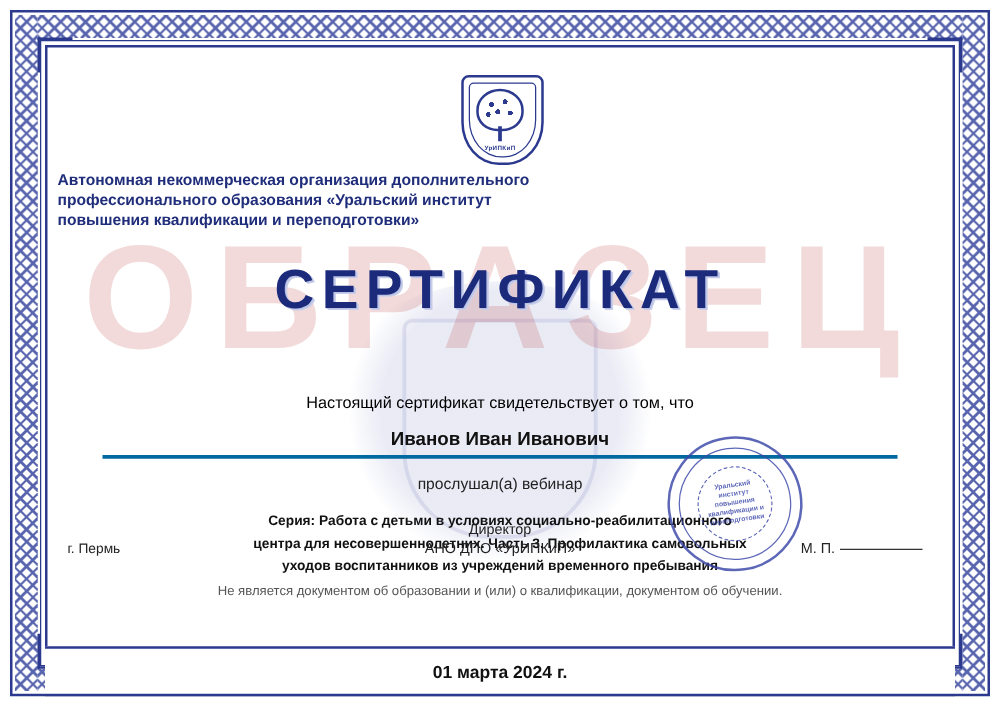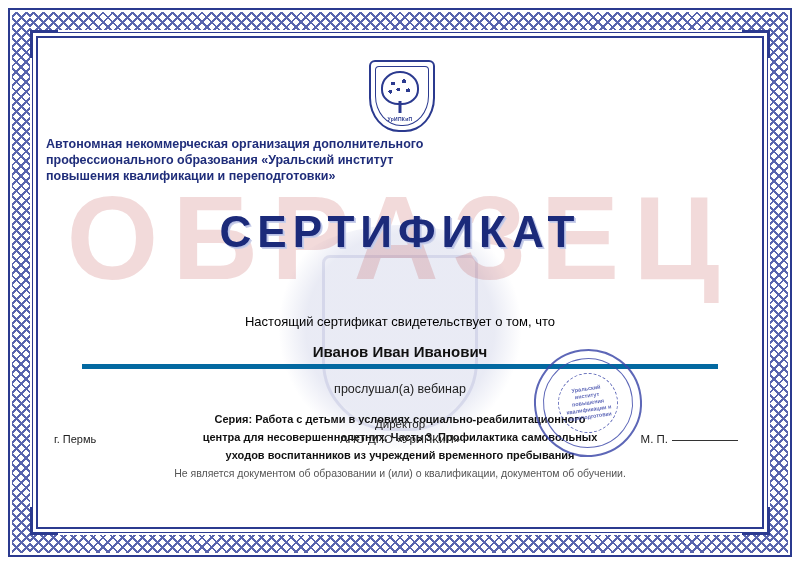--- a/index.html
+++ b/index.html
@@ -185,21 +185,21 @@
   .statement {
     text-align: center;
     font-size: 13px;
     color: #000000;
     margin-top: 60px;
   }
 
   .name-row {
     margin: 14px 36px 0 36px;
     text-align: center;
-    border-bottom: 5px solid #0369a1;
+    border-bottom: 3px solid #0369a1;
     padding-bottom: 3px;
   }
   .name-row .name {
     font-size: 15px;
     font-weight: bold;
     color: #111111;
   }
 
   .listened {
     text-align: center;
@@ -393,14 +393,17 @@
       </div>
 
       <div class="mp">
         <span>М. П.</span><span class="mp-line"></span>
       </div>
     </div>
 
     <div class="disclaimer">Не является документом об образовании и (или) о квалификации, документом об обучении.</div>
   </div>
 
+  <div class="date-band">
+    <span class="date">01 марта 2024 г.</span>
+  </div>
 
 </div>
 
 </body></html>

